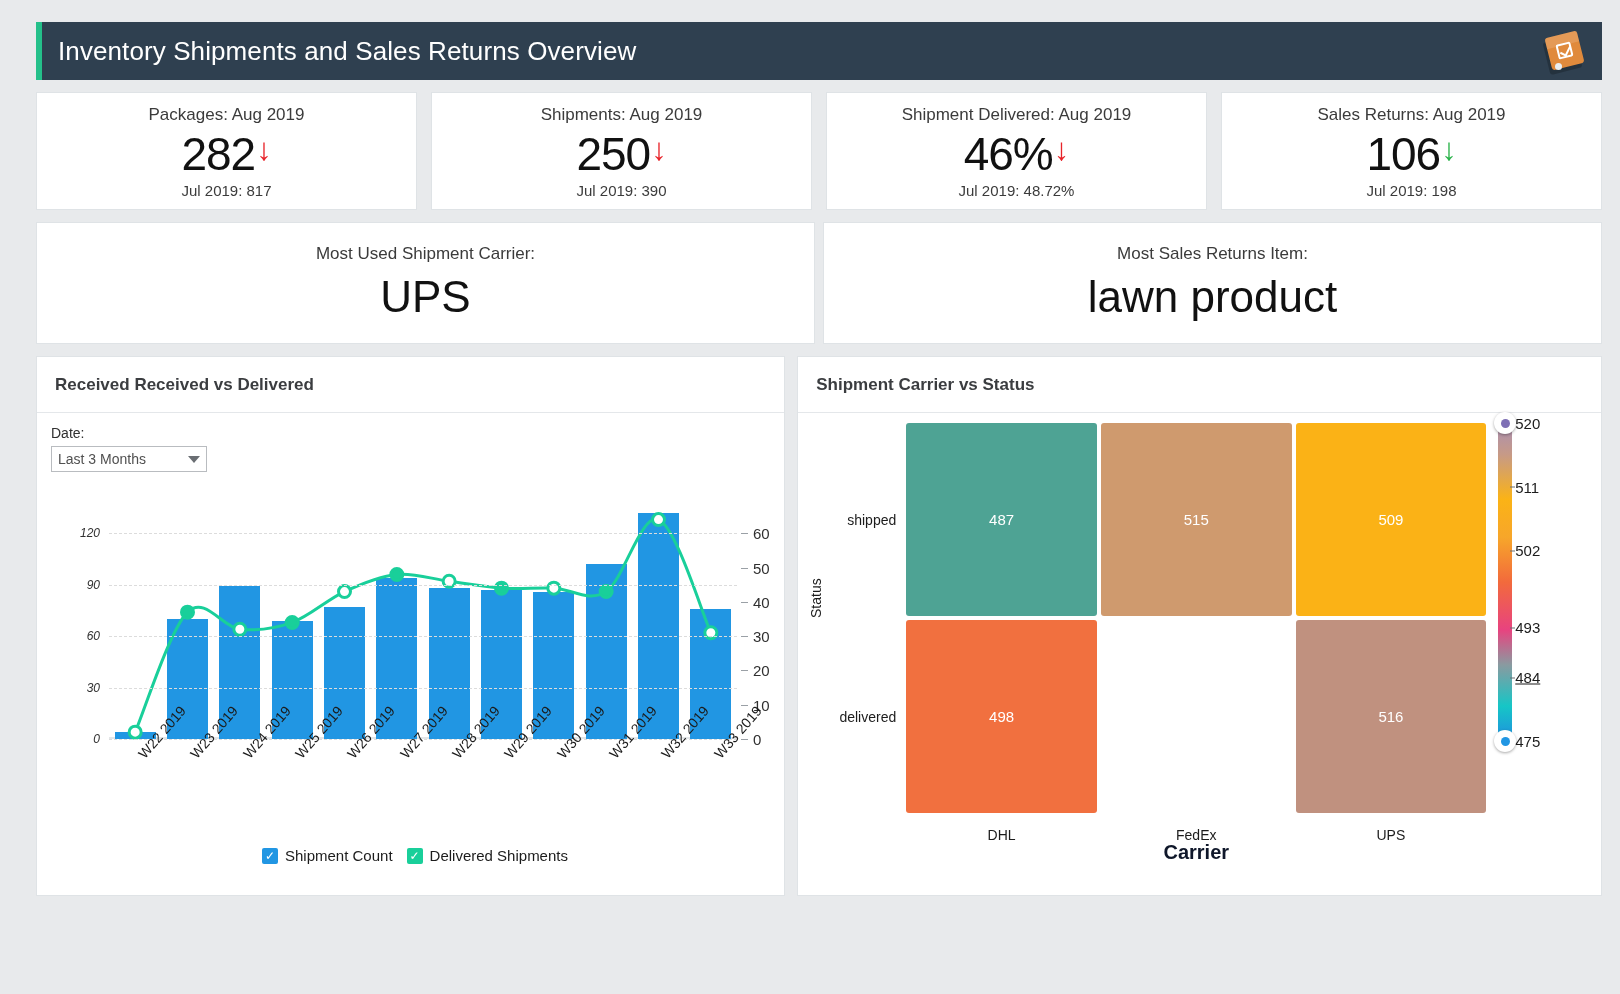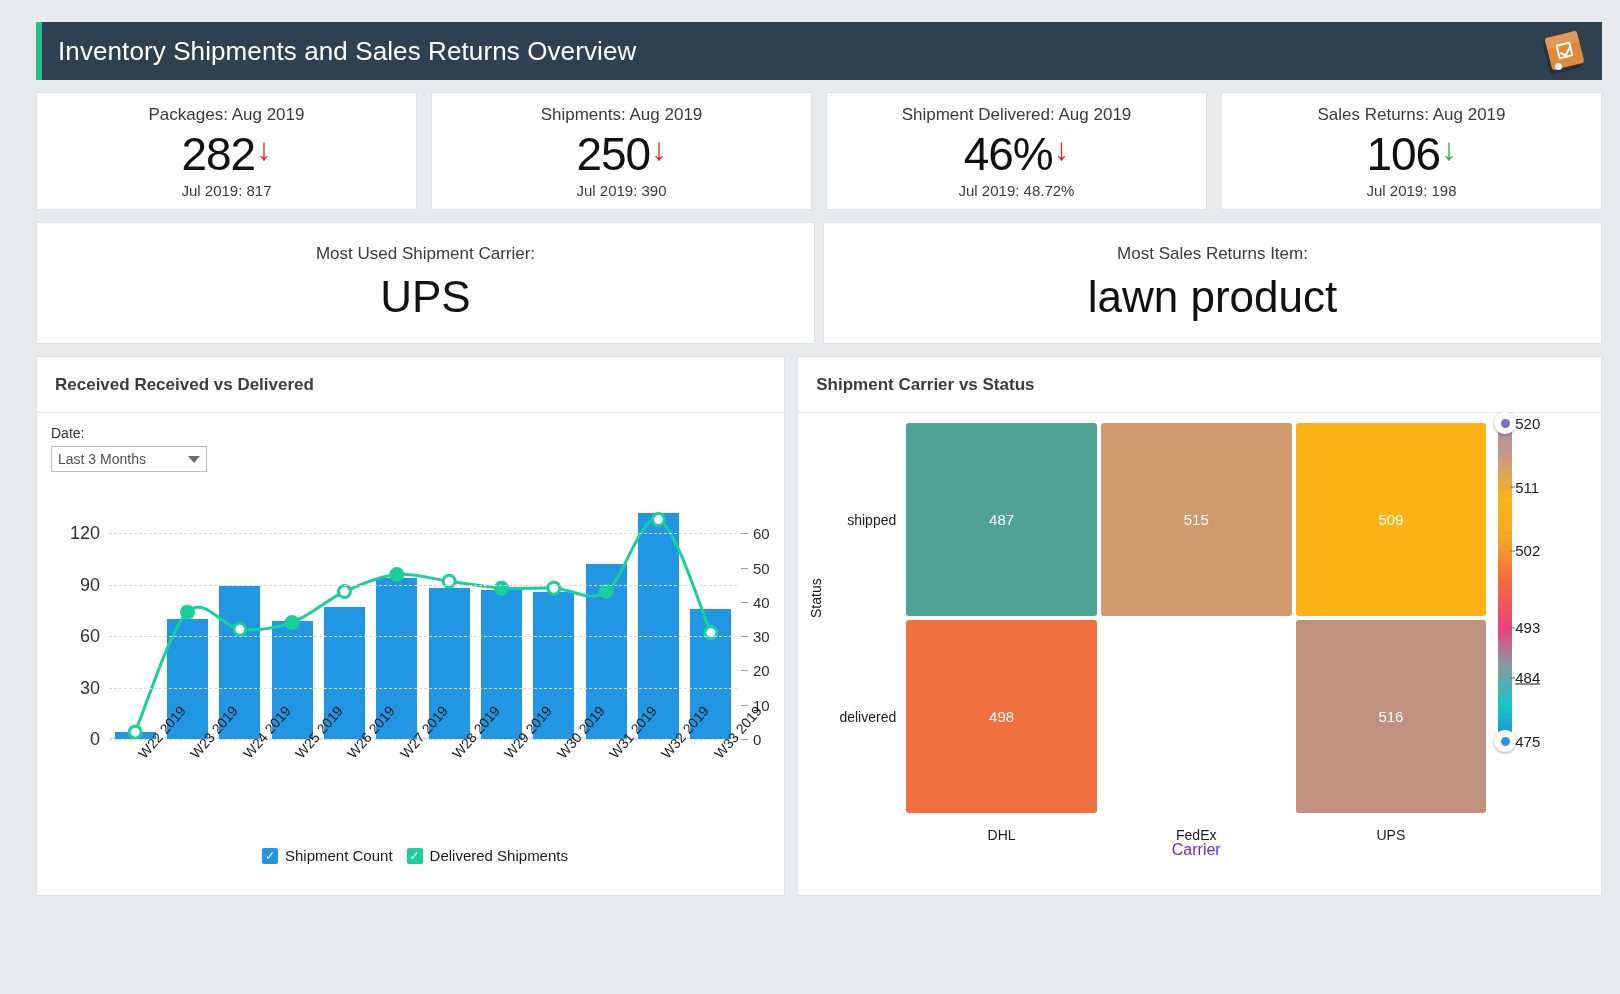--- a/index.html
+++ b/index.html
@@ -82,21 +82,21 @@
     width: 156px; height: 26px; border: 1px solid #b9bcc0; background: #fff;
     font-size: 14px; color: #505050; display: flex; align-items: center;
     padding: 0 6px; position: relative; justify-content: space-between;
   }
   .caret { width: 0; height: 0; border-left: 6px solid transparent; border-right: 6px solid transparent; border-top: 7px solid #6a6e73; }
 
   
   .bc { position: absolute; left: 0; top: 76px; width: 756px; height: 405px; }
   .bc-plot { position: absolute; left: 72px; top: 10px; width: 628px; height: 240px; }
   .grid-line { position: absolute; left: 0; width: 100%; border-top: 1px dashed #dcdcdc; }
-  .axis-l { position: absolute; right: 100%; margin-right: 9px; transform: translateY(-50%); font-size: 18px; color: #303030; white-space: nowrap; }
+  .axis-l { position: absolute; right: 100%; margin-right: 9px; transform: translateY(-50%); font-size: 12px; color: #303030; white-space: nowrap; font-style: italic; }
   .axis-r { position: absolute; left: 100%; margin-left: 16px; transform: translateY(-50%); font-size: 15px; color: #303030; white-space: nowrap; }
   .tickmark { position:absolute; left:100%; margin-left:4px; width:7px; border-top:1px solid #9aa0a6; }
   .baseline { position: absolute; left: 0; bottom: 0; width: 100%; border-top: 2px solid #e3e6e8; }
   .bars { position: absolute; left: 0; bottom: 0; width: 100%; height: 100%; display: flex; align-items: flex-end; }
   .bar-slot { flex: 1; display: flex; justify-content: center; align-items: flex-end; height: 100%; }
   .bar { width: 78%; background: #2196e3; }
   .xlabels { position: absolute; left: 72px; top: 258px; width: 628px; height: 90px; display: flex; }
   .xlab-slot { flex: 1; position: relative; }
   .xlab {
     position: absolute; left: 50%; top: 4px; font-size: 14px; color: #1c1c1c;
@@ -108,21 +108,21 @@
   .leg-blue { background: #2196e3; }
   .leg-teal { background: #19cf9a; }
 
   
   .mz { position: absolute; left: 0; top: 0; width: 812px; height: 483px; }
   .mz-ylab { position: absolute; left: 10px; top: 205px; font-size: 14px; color: #1c1c1c; transform: rotate(-90deg); transform-origin: left top; }
   .mz-rowlab { position: absolute; right: 100%; margin-right: 10px; transform: translateY(-50%); font-size: 14px; color: #1c1c1c; white-space: nowrap; }
   .mz-grid { position: absolute; left: 108px; top: 10px; width: 580px; height: 390px; }
   .mz-cell { position: absolute; display: flex; align-items: center; justify-content: center; color: #fff; font-size: 15px; border-radius: 3px; }
   .mz-collab { position: absolute; top: 404px; font-size: 14px; color: #1c1c1c; transform: translateX(-50%); }
-  .mz-xtitle { position: absolute; left: 398px; top: 428px; font-size: 16px; color: #6d28d9; transform: translateX(-50%); }
+  .mz-xtitle { position: absolute; left: 398px; top: 428px; font-size: 20px; color: #0f172a; transform: translateX(-50%); font-weight: bold; }
   .scale { position: absolute; left: 700px; top: 10px; width: 14px; height: 318px;
     background: linear-gradient(to top, #1f8fe0 0%, #16c6c6 11%, #8a9aa0 24%, #e8437f 35%, #f26a3c 50%, #f7a62a 64%, #fbb316 76%, #c79a86 90%, #a98fb4 100%);
     border-radius: 2px;
   }
   .scale-tick { position: absolute; left: 100%; margin-left: 3px; transform: translateY(-50%); font-size: 15px; color: #1c1c1c; white-space: nowrap; }
   .scale-tick:before { content:""; position:absolute; left:-5px; top:50%; width:5px; border-top:1px solid #6b7074; }
   .handle { position: absolute; left: 50%; width: 22px; height: 22px; background: #fff; border-radius: 50%;
     transform: translate(-50%,-50%); box-shadow: 0 1px 3px rgba(0,0,0,.35); display:flex;align-items:center;justify-content:center; }
   .handle i { width: 9px; height: 9px; border-radius: 50%; display: block; }
 </style>

